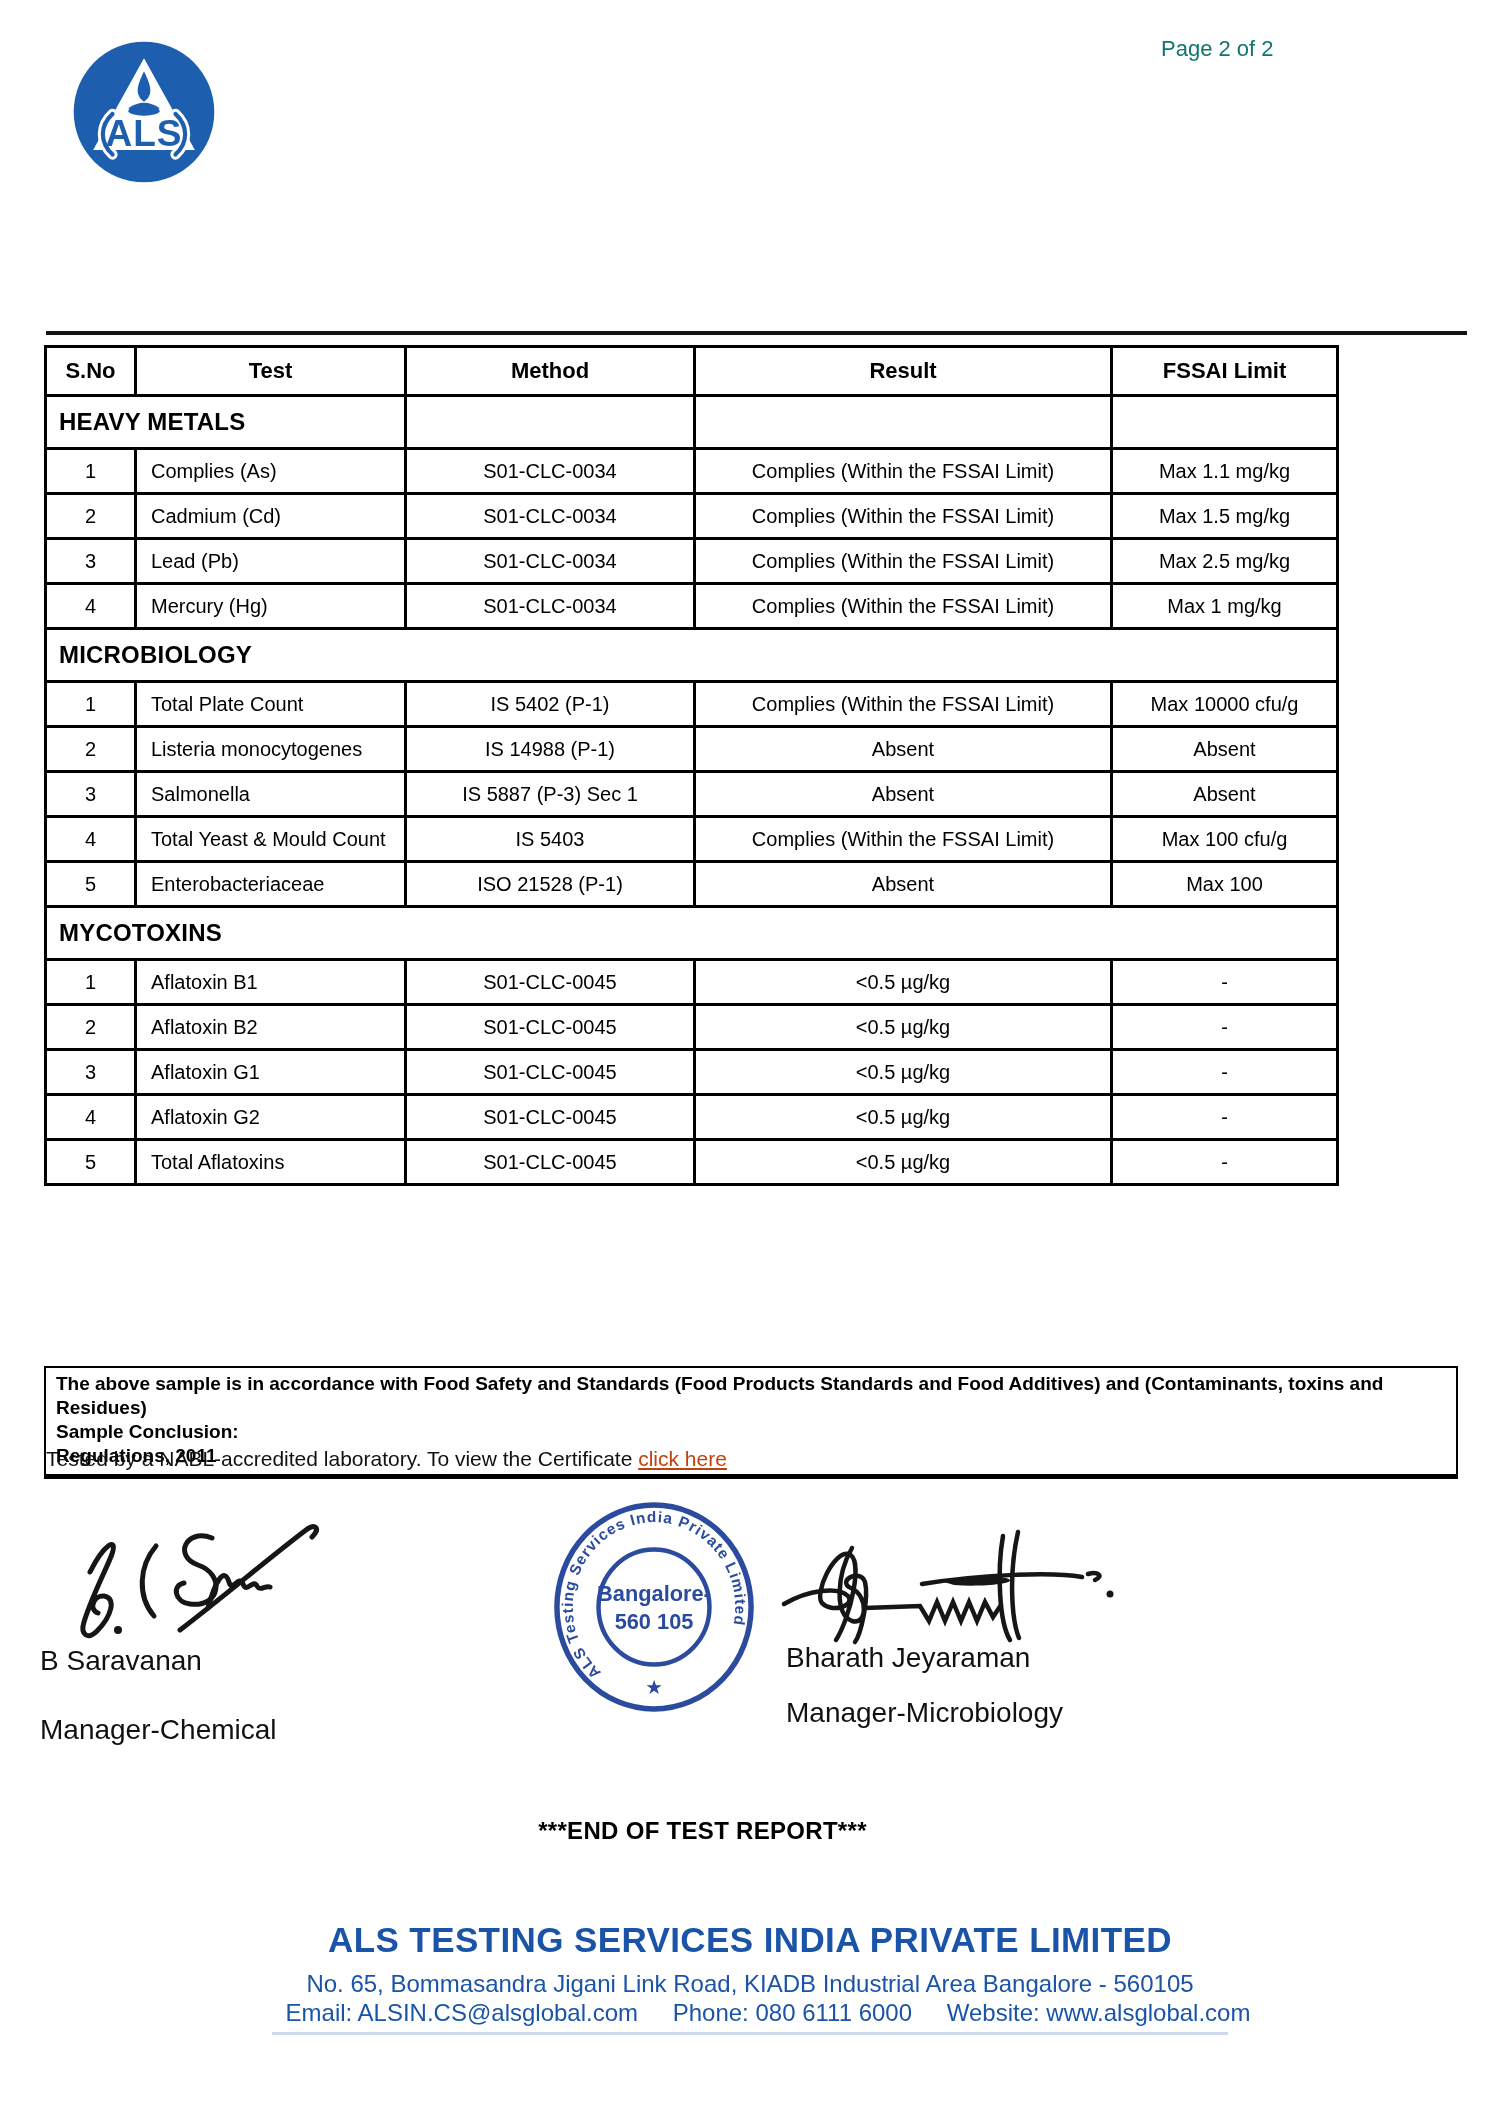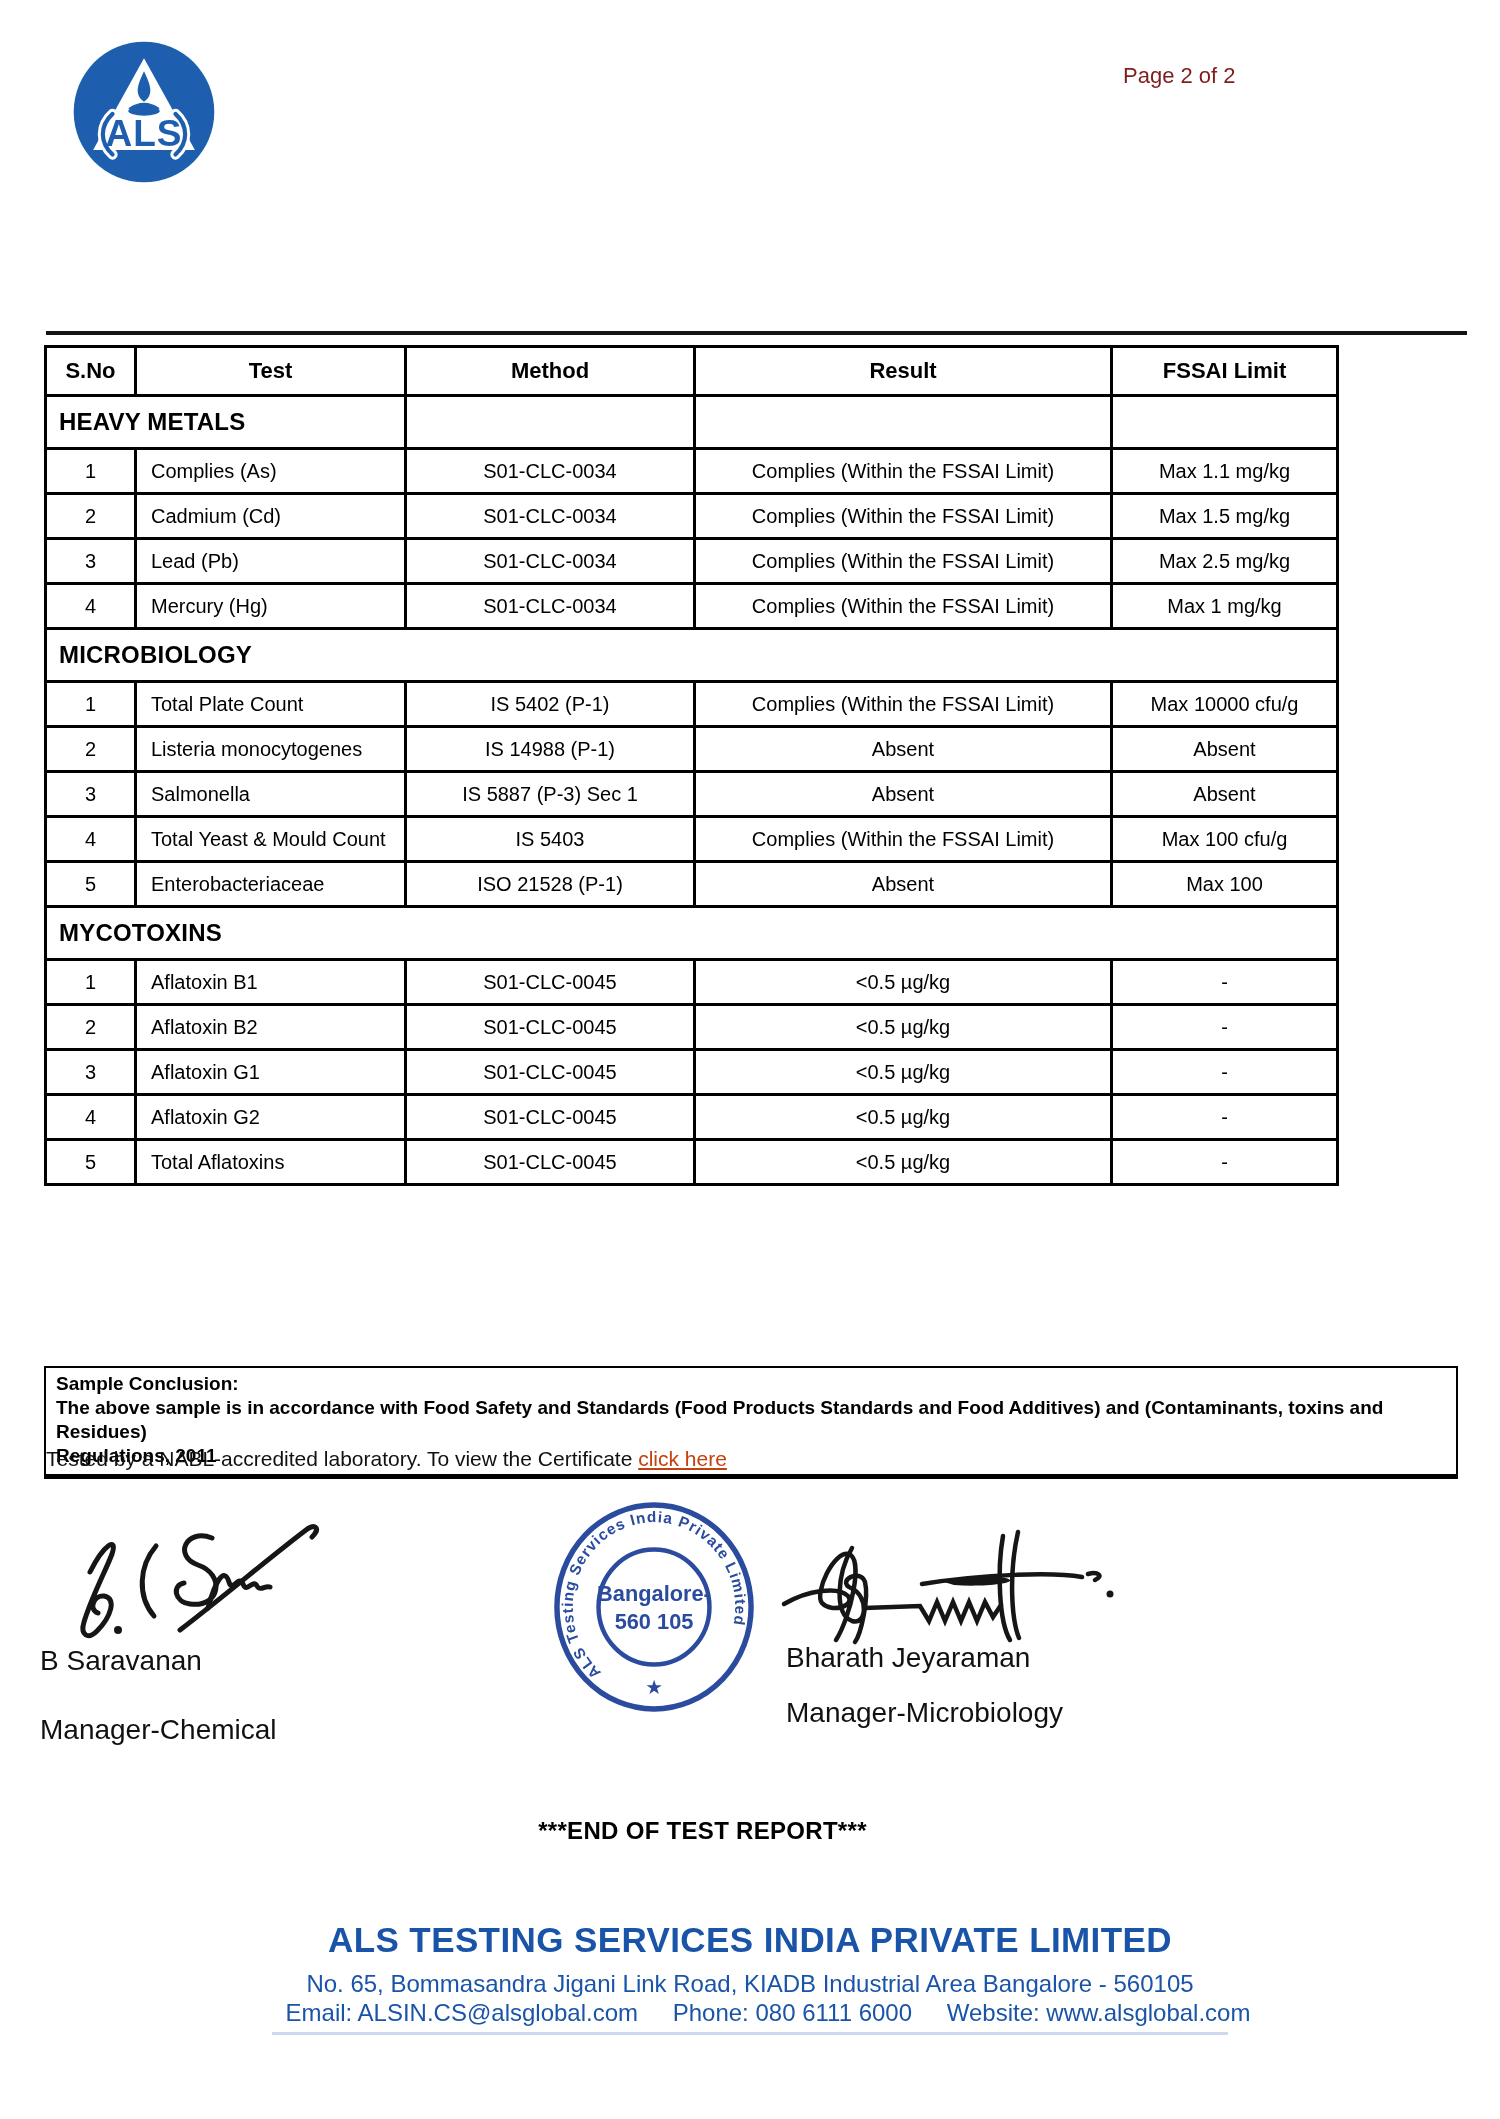--- a/index.html
+++ b/index.html
@@ -7,21 +7,21 @@
   #page {
     position:relative; width:1500px; height:2119px; background:#ffffff;
     margin:0 auto; overflow:hidden; color:#000;
   }
   
   #logo { position:absolute; left:70px; top:38px; }
   #tagline {
     position:absolute; left:28px; top:204px; width:214px; text-align:center;
     color:#2d64ad; font-size:27px; line-height:33px; letter-spacing:0.2px;
   }
-  #page-num { position:absolute; left:1123px; top:36px; font-size:22px; color:#7f1d1d;margin-top:27px; }
+  #page-num { position:absolute; left:1161px; top:36px; font-size:22px; color:#0f766e; }
   #top-rule { position:absolute; left:46px; top:331px; width:1421px; height:4px; background:#141414; }
 
   
   #results-table { position:absolute; left:44px; top:345px; border-collapse:collapse; table-layout:fixed; width:1292px; }
   #results-table td {
     border:3px solid #000; font-size:20px; line-height:24px; padding:9px 8px;
     text-align:center; vertical-align:middle; color:#000; overflow:hidden;
   }
   #results-table thead td { font-weight:bold; font-size:22px; padding:11px 8px; }
   #results-table td.c-test { text-align:left; padding-left:14px; }
@@ -202,22 +202,22 @@
           <td class="c-sno">5</td>
           <td class="c-test">Total Aflatoxins</td>
           <td class="c-method">S01-CLC-0045</td>
           <td class="c-result">&lt;0.5 µg/kg</td>
           <td class="c-limit">-</td>
         </tr>
       </tbody>
   </table>
 
   <div id="conclusion-box">
+    <div>The above sample is in accordance with Food Safety and Standards (Food Products Standards and Food Additives) and (Contaminants, toxins and Residues)</div>
     <div>Sample Conclusion:</div>
-    <div>The above sample is in accordance with Food Safety and Standards (Food Products Standards and Food Additives) and (Contaminants, toxins and Residues)</div>
     <div>Regulations, 2011</div>
   </div>
 
   <div id="tested-line">
     <span>Tested by a NABL-accredited laboratory. To view the Certificate</span>
     <a href="#">click here</a>
   </div>
 
   <svg class="sig-svg" style="left:52px; top:1492px;" width="300" height="168" viewBox="0 0 300 168">
     <g fill="none" stroke="#161616" stroke-width="5" stroke-linecap="round">

